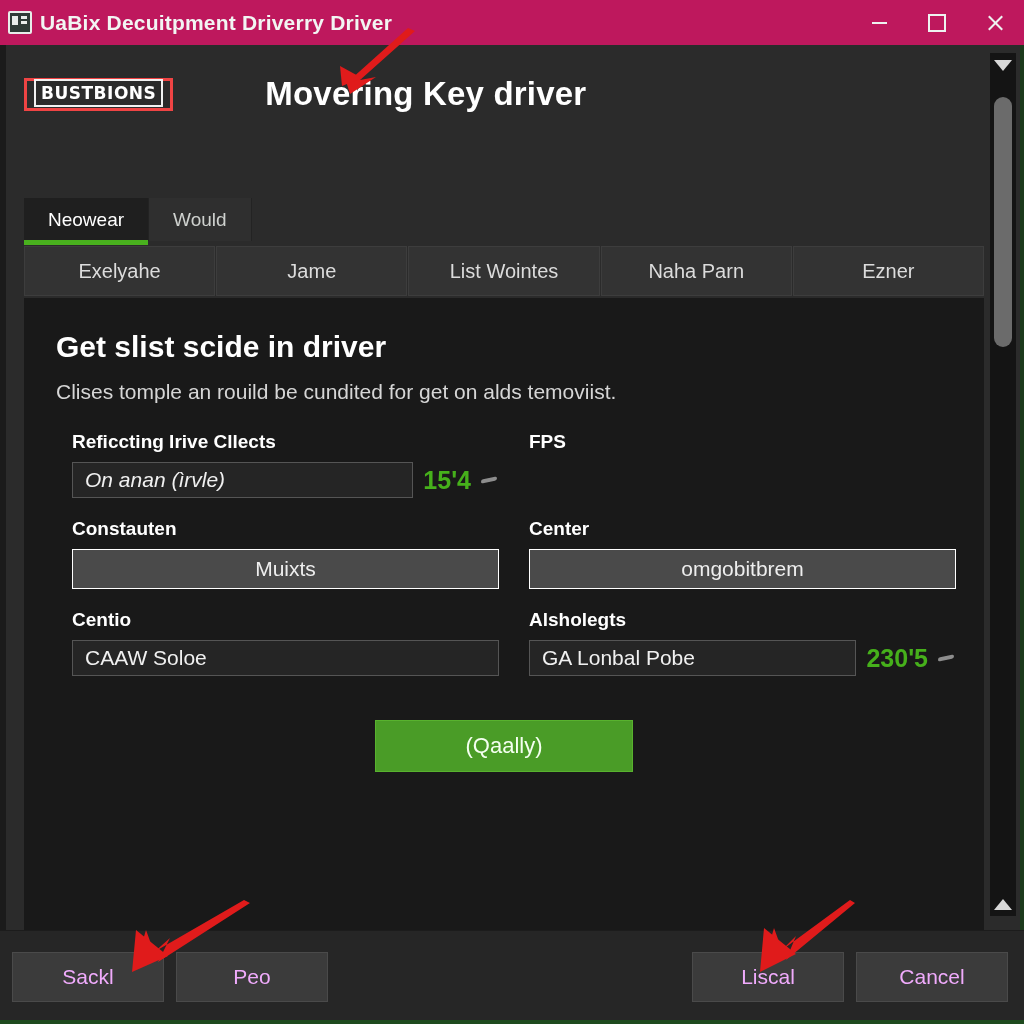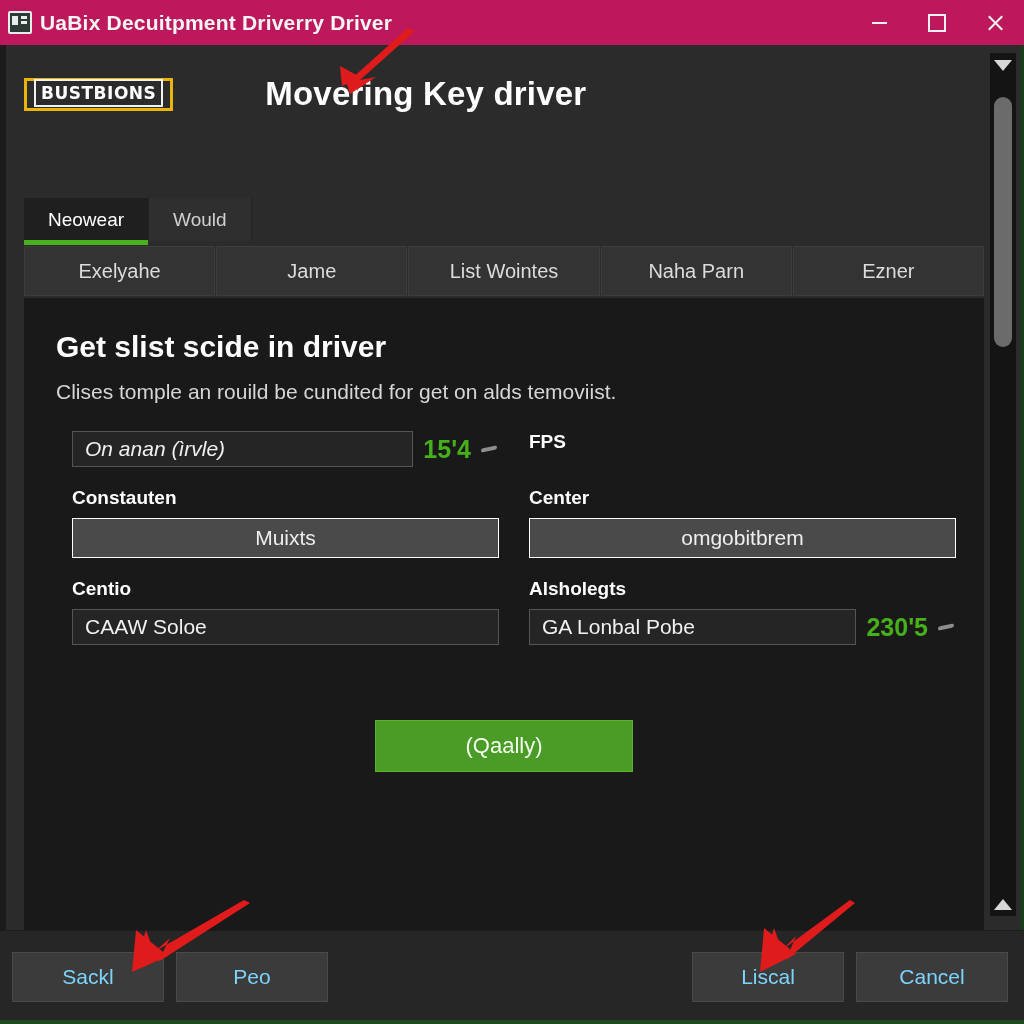--- a/index.html
+++ b/index.html
@@ -114,21 +114,21 @@
   }
 
   
   .brand-row {
     position: absolute;
     left: 18px; top: 30px;
     display: flex;
     align-items: center;
   }
   .logo-box {
-    border: 3px solid #eab308;
+    border: 3px solid #ef4444;
     padding: 4px 7px 5px 7px;
     display: inline-block;
   }
   .logo-box .logo-inner {
     border: 2px solid #f2f2f2;
     padding: 2px 5px;
     color: #ffffff;
     font-family: "DejaVu Sans", sans-serif;
     font-weight: 700;
     font-size: 17px;
@@ -368,21 +368,21 @@
     position: absolute;
     right: 16px; top: 21px;
     display: flex;
     gap: 12px;
   }
   .footer-btn {
     width: 152px;
     height: 50px;
     background: #3b3b3b;
     border: 1px solid #4a4a4a;
-    color: #7dd3fc;
+    color: #f0abfc;
     font-size: 21px;
     display: flex; align-items: center; justify-content: center;
     box-sizing: border-box;
     white-space: nowrap;
   }
   .footer-accent {
     position: absolute;
     left: 0; bottom: 0;
     width: 1024px;
     height: 4px;
@@ -456,20 +456,21 @@
     </div>
 
     <div class="content-panel">
       <div class="section-title">Get slist scide in driver</div>
       <div class="section-sub">Clises tomple an rouild be cundited for get on alds temoviist.</div>
 
       <div class="form-grid">
 
         <div class="form-row">
           <div class="form-col">
+            <span class="field-label">Reficcting Irive Cllects</span>
             <div class="field-line">
               <div class="input-box">On anan (ìrvle)</div>
               <span class="metric">15'4</span>
               <span class="caret"></span>
             </div>
           </div>
           <div class="form-col">
             <span class="field-label">FPS</span>
           </div>
         </div>

